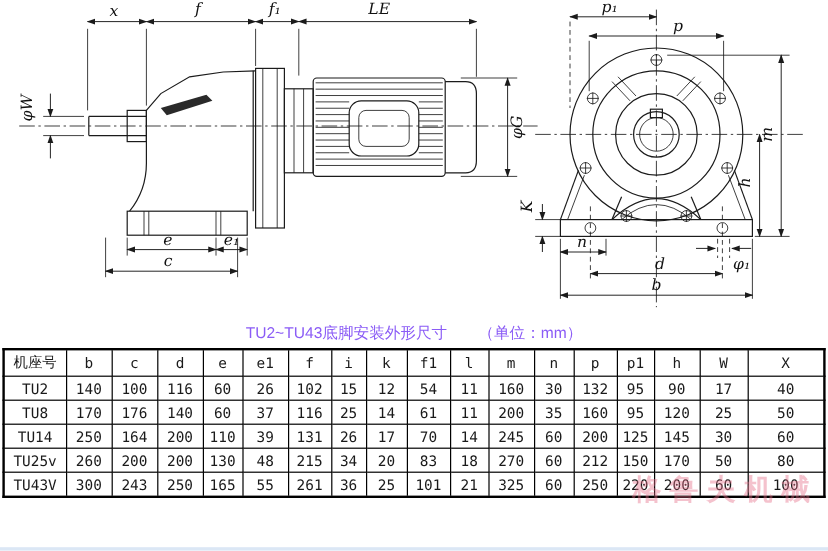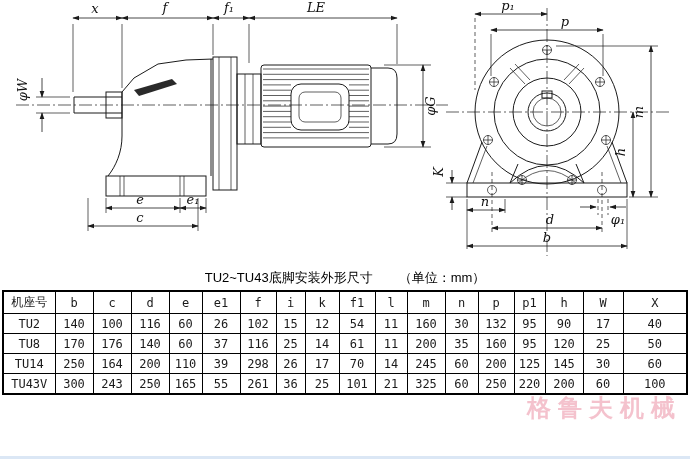--- a/index.html
+++ b/index.html
@@ -13,21 +13,21 @@
   svg{overflow:visible;}
   .ln{stroke:#1b1b1b;stroke-width:1;fill:none;}
   .thin{stroke:#1b1b1b;stroke-width:.7;fill:none;}
   .cl{stroke:#1b1b1b;stroke-width:.7;fill:none;stroke-dasharray:13 3 2 3;}
   .dash{stroke:#1b1b1b;stroke-width:.7;fill:none;stroke-dasharray:4 3;}
   .dim{stroke:#1b1b1b;stroke-width:.8;fill:none;}
   .dim-label{font:italic 13px "DejaVu Serif",serif;fill:#101010;text-anchor:middle;}
 
   
   .title-row{position:absolute;top:269px;left:0;width:100%;text-align:center;
-             font-size:13px;color:#000000;white-space:nowrap;}
+             font-size:13px;color:#8b5cf6;white-space:nowrap;}
   .title-row .unit{margin-left:26px;}
 
   
   .table-wrap{position:absolute;top:290px;left:2px;width:602px;}
   table{border-collapse:collapse;table-layout:fixed;width:686px;border:2px solid #000;}
   th,td{border:1px solid #000;text-align:center;padding:0;height:19px;
         font:12px "DejaVu Sans Mono",monospace;font-weight:normal;color:#1a1a1a;
         overflow:hidden;white-space:nowrap;}
   th{height:21px;}
   th.cjk{font-family:"Liberation Sans",sans-serif;font-size:12px;}
@@ -349,32 +349,52 @@
             <td>25</td>
             <td>50</td>
           </tr>
           <tr>
             <td>TU14</td>
             <td>250</td>
             <td>164</td>
             <td>200</td>
             <td>110</td>
             <td>39</td>
-            <td>298</td>
+            <td>131</td>
             <td>26</td>
             <td>17</td>
             <td>70</td>
             <td>14</td>
             <td>245</td>
             <td>60</td>
             <td>200</td>
             <td>125</td>
             <td>145</td>
             <td>30</td>
             <td>60</td>
+          </tr>
+          <tr>
+            <td>TU25v</td>
+            <td>260</td>
+            <td>200</td>
+            <td>200</td>
+            <td>130</td>
+            <td>48</td>
+            <td>215</td>
+            <td>34</td>
+            <td>20</td>
+            <td>83</td>
+            <td>18</td>
+            <td>270</td>
+            <td>60</td>
+            <td>212</td>
+            <td>150</td>
+            <td>170</td>
+            <td>50</td>
+            <td>80</td>
           </tr>
           <tr>
             <td>TU43V</td>
             <td>300</td>
             <td>243</td>
             <td>250</td>
             <td>165</td>
             <td>55</td>
             <td>261</td>
             <td>36</td>

